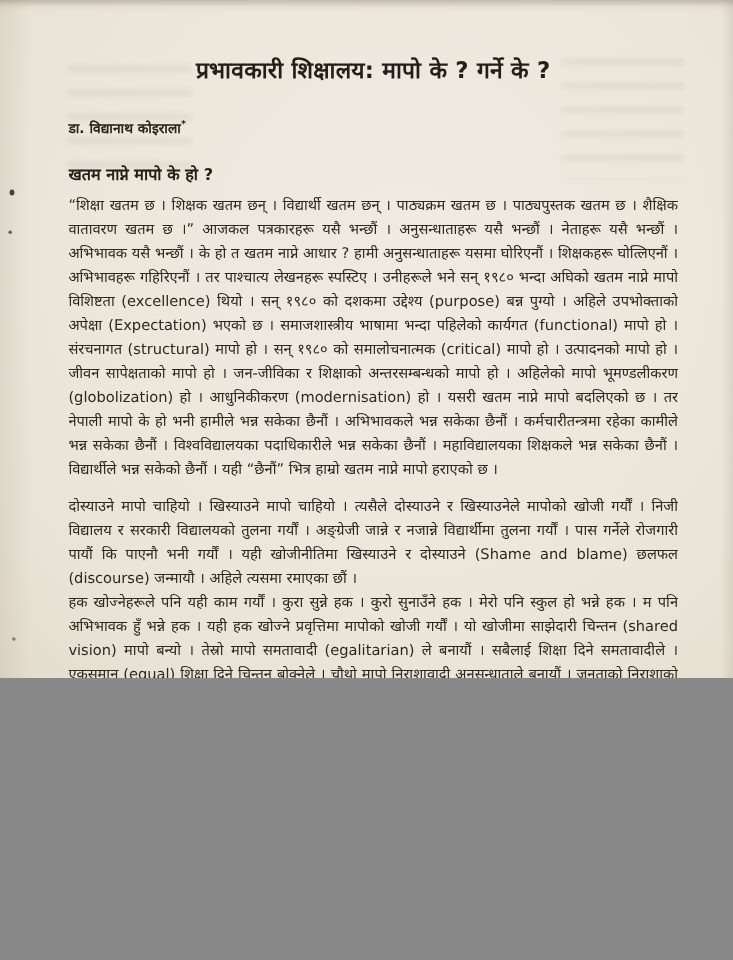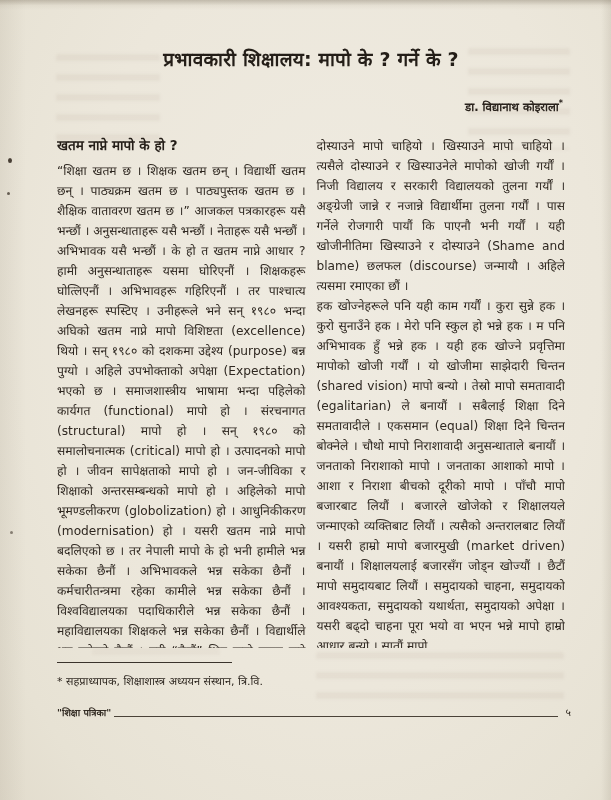--- a/index.html
+++ b/index.html
@@ -1,17 +1,17 @@
 <!DOCTYPE html>
 <html><head>
 <meta charset="utf-8">
 <style>
   html,body { margin:0; padding:0; background:#888; }
   .scan-page {
-    position:relative; width:611px; height:800px; margin:0 auto;
+    position:relative; width:611px; height:565px; margin:0 auto;
     background: radial-gradient(ellipse at 55% 38%, #efebe1 0%, #ece7db 55%, #e7e2d4 85%, #e2dccd 100%);
     overflow:hidden;
     font-family:"DejaVu Sans","Liberation Sans",sans-serif;
     color:#2d2620;
   }
   .top-edge {
     position:absolute; top:0; left:0; right:0; height:10px;
     background:linear-gradient(to bottom, rgba(140,130,112,.45), rgba(205,198,182,.25) 55%, rgba(205,198,182,0));
   }
   .left-edge-shade {
@@ -38,25 +38,25 @@
   .speck.s2 { left:7px;  top:192px; width:3px; height:3px; opacity:.8; }
   .speck.s3 { left:10px; top:531px; width:3px; height:3px; opacity:.6; }
 
   .content { position:absolute; inset:0; padding:44px 46px 0 57px; box-sizing:border-box; }
   .doc-title {
     margin:4px 0 0; text-align:center;
     font-size:19px; line-height:1.25; font-weight:bold; color:#241e18;
     letter-spacing:.2px;
   }
   .author-line {
-    margin:27px 2px 0 0; text-align:right;
+    margin:27px 2px 0 0; text-align:left;
     font-size:11.5px; font-weight:bold; color:#2a231d;
   }
   .author-line sup { font-size:8px; }
-  .columns { display:flex; gap:11px; margin-top:22px; height:512px; overflow:hidden; }
+  .columns { display:flex; gap:11px; margin-top:22px; height:512px; overflow:hidden;flex-direction:column; }
   .col { flex:1; min-width:0; }
   .col-heading { margin:0 0 7px; font-size:13.5px; font-weight:bold; color:#241e18; }
   .col p {
     margin:0; font-size:12.2px; line-height:20px;
     text-align:justify; text-justify:inter-word; color:#2e2720;
   }
   .footnote-block { position:absolute; left:57px; top:662px; width:280px; }
   .footnote-rule { width:175px; height:0; border-top:1.3px solid #3a332b; }
   .footnote-text { margin-top:10px; font-size:11px; color:#2e2720; }
   .page-footer {

